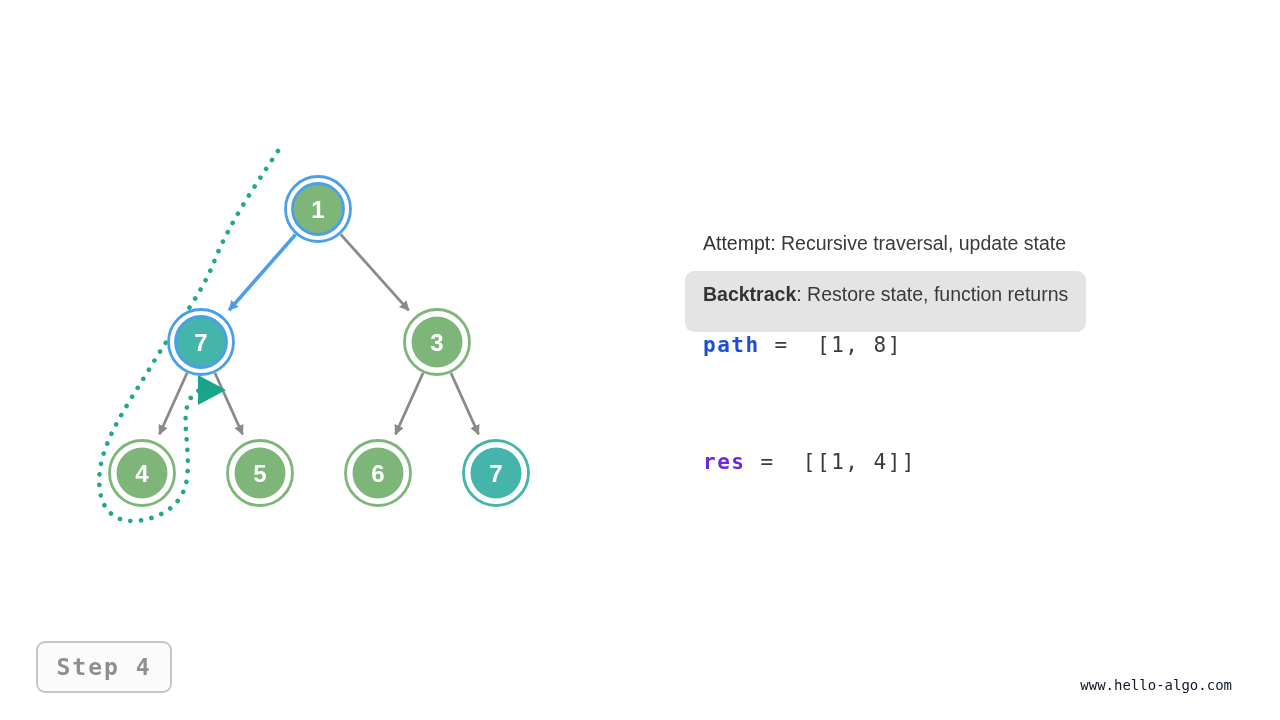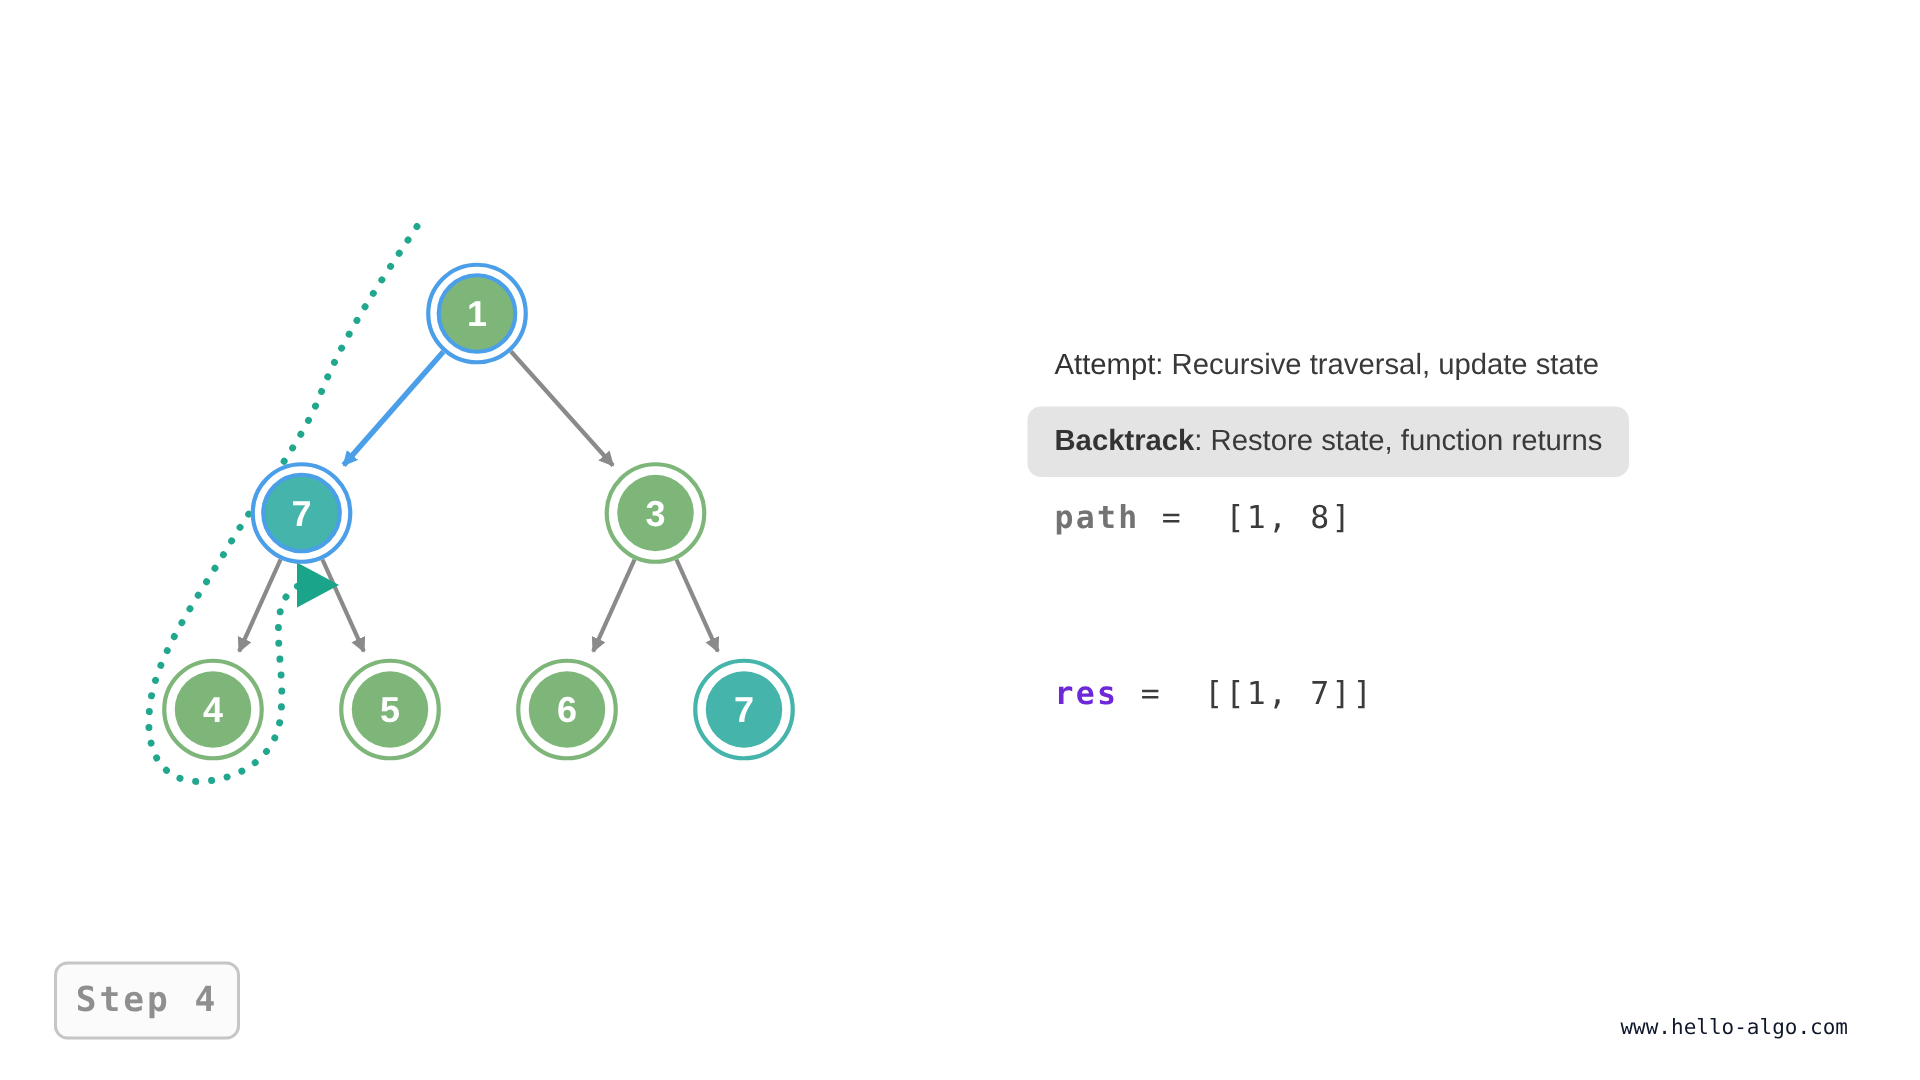--- a/index.html
+++ b/index.html
@@ -28,21 +28,21 @@
     font-size: 19.5px;
     color: #3a3a3a;
     white-space: pre;
   }
   .legend-line b { font-weight: normal; color: #333333; }
   .attempt-line { top: 232px; }
   .backtrack-box {
     position: absolute;
     left: 685px;
     top: 271px;
-    height: 47px;
+    height: 61px;
     line-height: 46px;
     padding: 0 18px;
     border-radius: 9px;
     background: #e4e4e4;
     font-size: 19.5px;
     color: #3a3a3a;
     white-space: pre;
   }
   .backtrack-box b { font-weight: bold; color: #333333; }
   .code-line {
@@ -50,28 +50,28 @@
     left: 703px;
     font-family: "DejaVu Sans Mono", "Liberation Mono", monospace;
     font-size: 21px;
     letter-spacing: 1.5px;
     color: #3b3b3b;
     white-space: pre;
   }
   .path-line { top: 333px; }
   .res-line  { top: 450px; }
   .code-var { font-weight: bold; margin-right: 15px; }
-  .path-line .code-var { color: #737373; text-align: right; }
+  .path-line .code-var { color: #1d4ed8; text-align: right; }
   .res-line  .code-var { color: #6d28d9; }
   
   .step-box {
     position: absolute;
     left: 36px;
     top: 641px;
-    width: 124px;
+    width: 136px;
     height: 52px;
     box-sizing: border-box;
     border: 2px solid #c6c6c6;
     border-radius: 9px;
     background: #fbfbfb;
     display: flex;
     align-items: center;
     justify-content: center;
     font-family: "DejaVu Sans Mono", "Liberation Mono", monospace;
     font-weight: bold;
@@ -154,21 +154,21 @@
         <text x="496" y="481.5" class="node-label">7</text>
       </g>
     </svg>
 
   <div class="legend-line attempt-line"><b>Attempt</b><span>: Recursive traversal, update state</span></div>
 
   <div class="backtrack-box"><b>Backtrack</b><span>: Restore state, function returns</span></div>
 
   <div class="code-line path-line"><span class="code-var">path</span><span>=  [1, 8]</span></div>
 
-  <div class="code-line res-line"><span class="code-var">res</span><span>=  [[1, 7]]</span></div>
+  <div class="code-line res-line"><span class="code-var">res</span><span>=  [[1, 4]]</span></div>
 
   <div class="step-box">
       <span>Step 4</span>
     </div>
 
   <div class="watermark">www.hello-algo.com</div>
 
 </div>
 
 </body></html>

